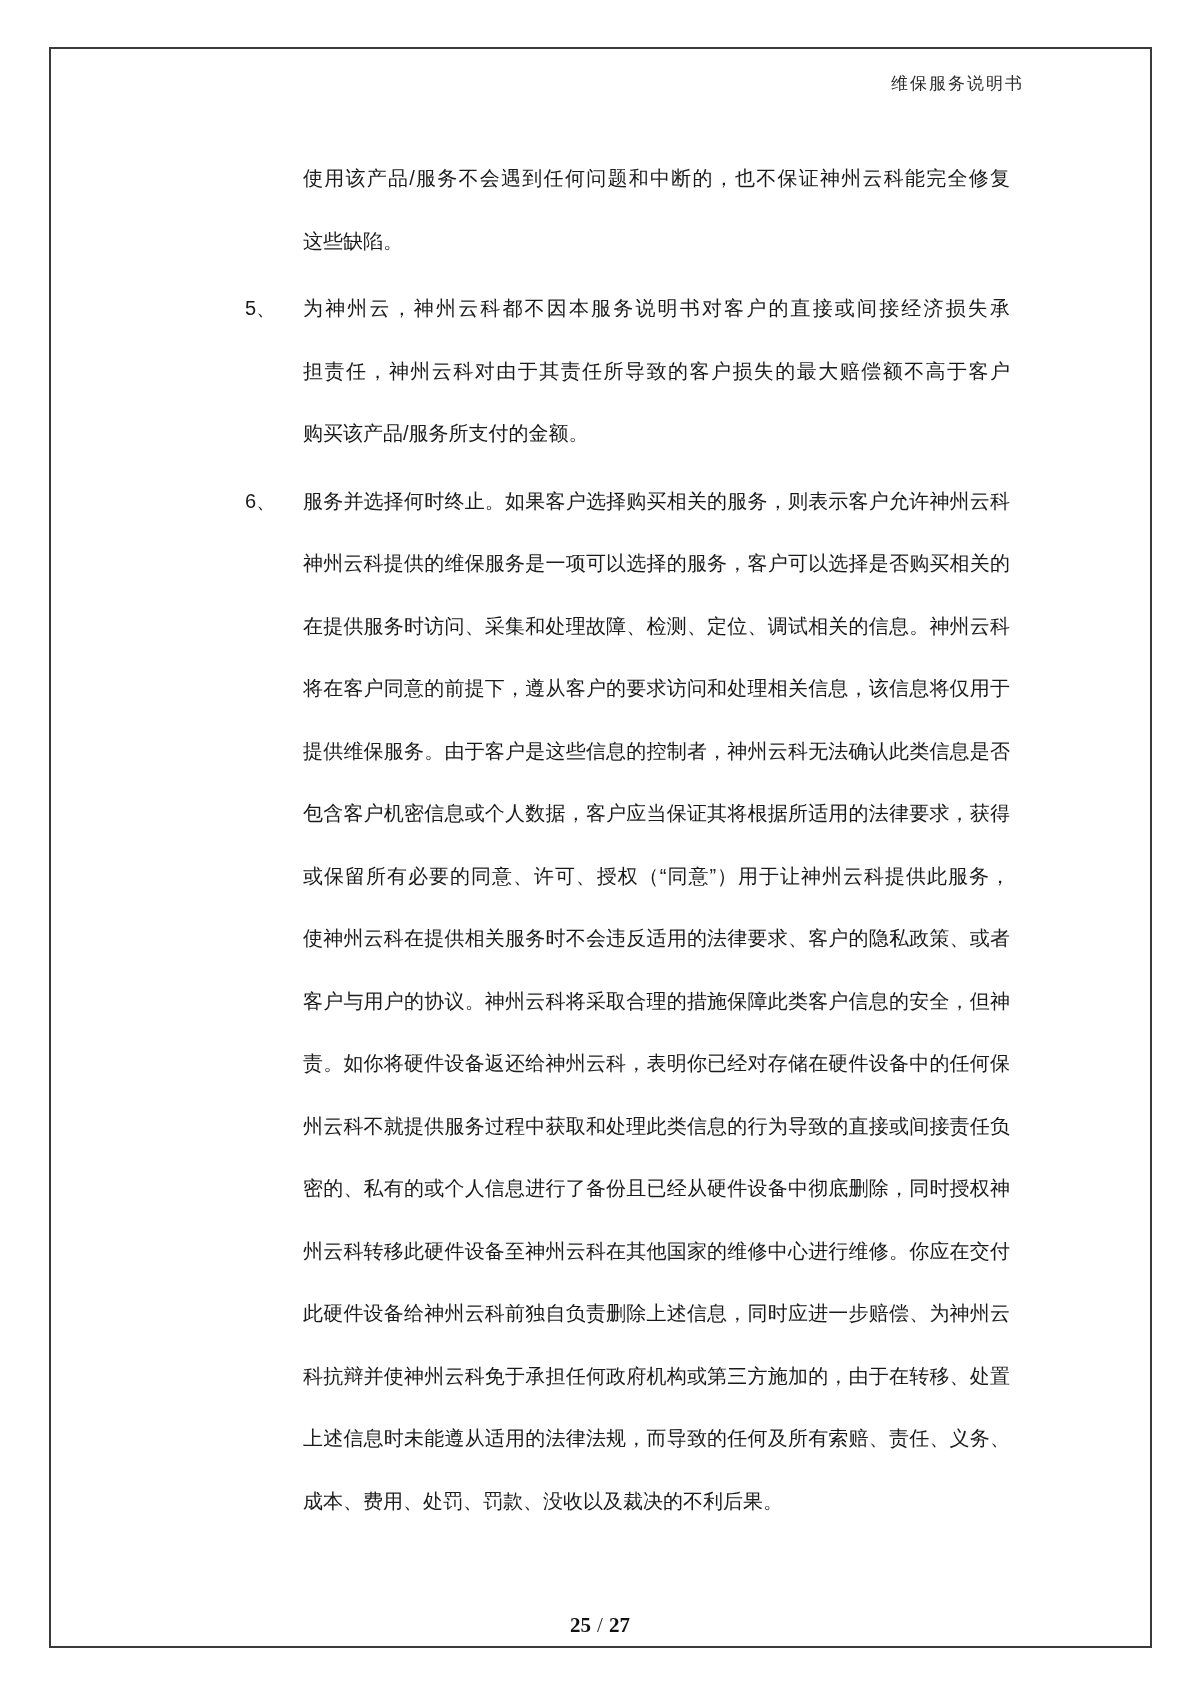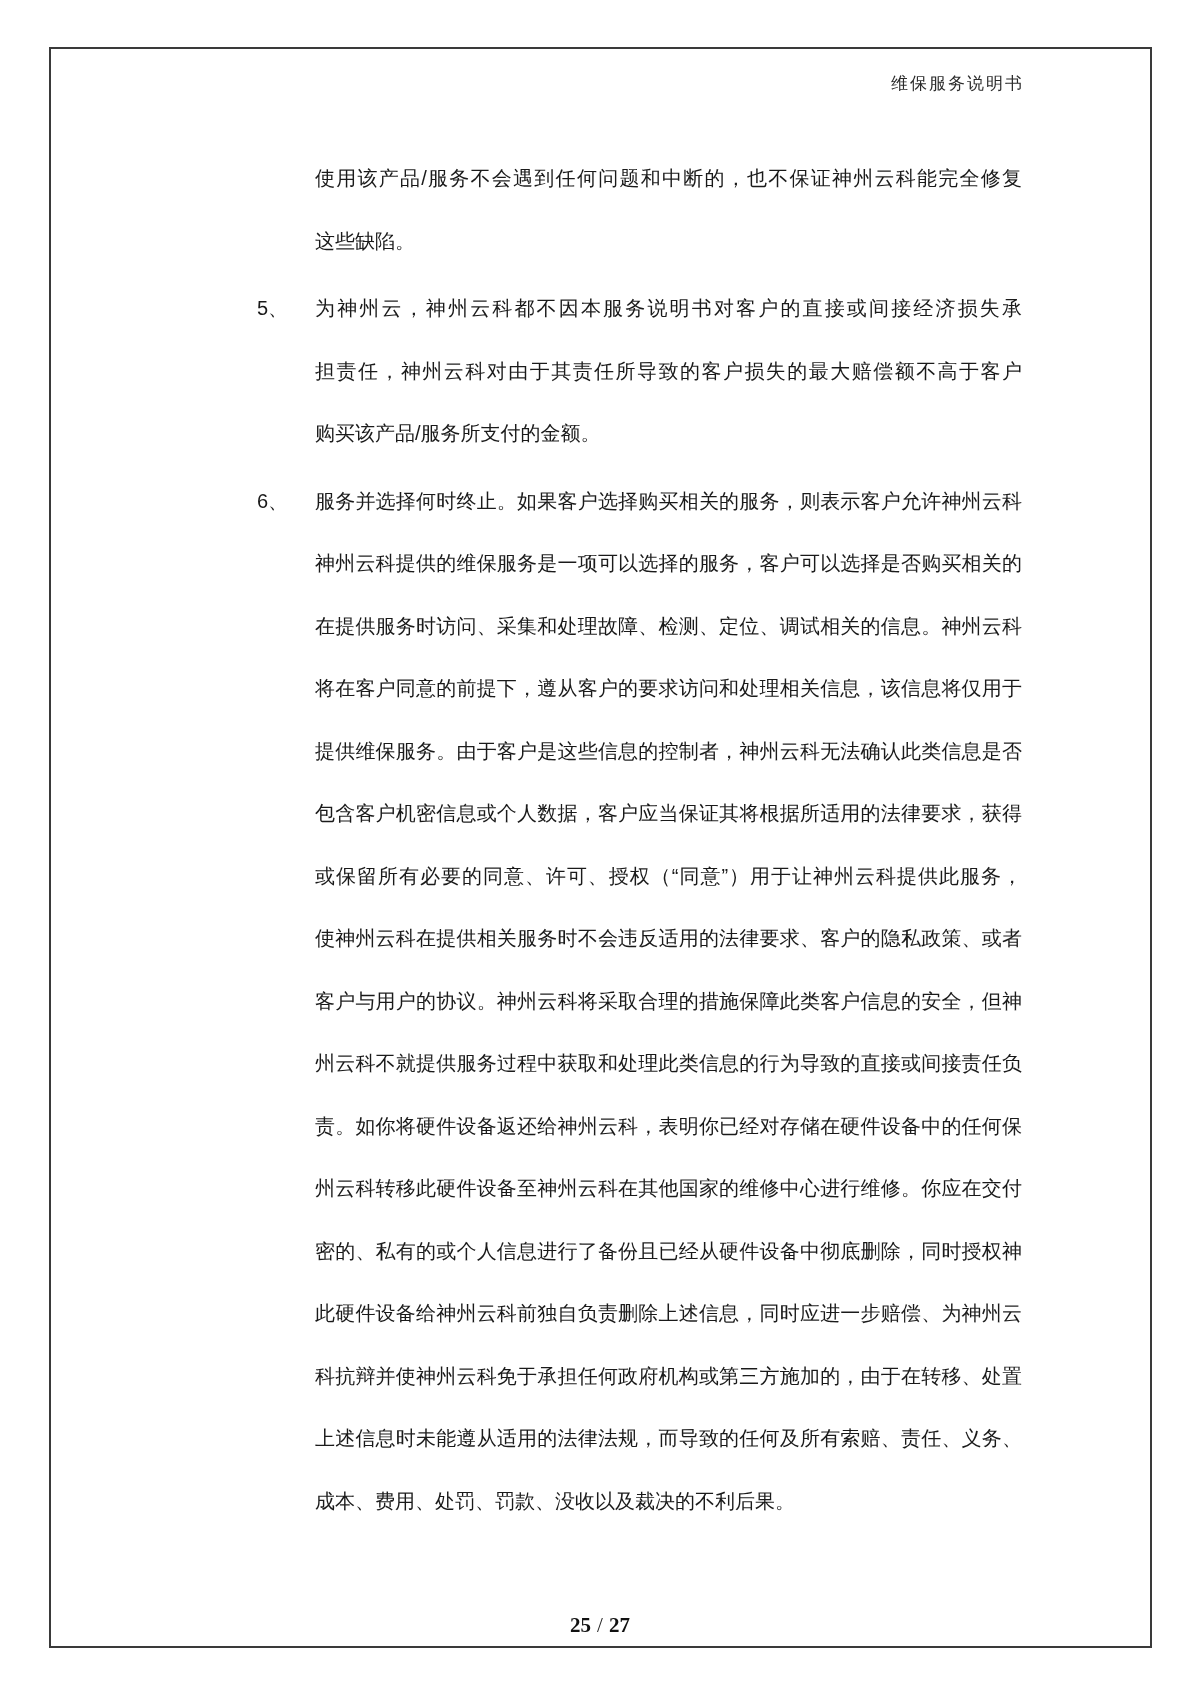--- a/index.html
+++ b/index.html
@@ -28,21 +28,21 @@
     position: absolute;
     top: 72px;
     right: 176px;
     font-size: 17px;
     letter-spacing: 2px;
     color: #2b2b2b;
     white-space: nowrap;
   }
   .document-body {
     position: absolute;
-    left: 257px;
+    left: 245px;
     top: 147px;
     width: 765px;
     font-size: 20px;
   }
   .para {
     display: flex;
     margin-bottom: 5px;
   }
   .para-number {
     flex: 0 0 58px;
@@ -113,24 +113,24 @@
       <div class="para-lines">
         <div class="line">服务并选择何时终止。如果客户选择购买相关的服务，则表示客户允许神州云科</div>
         <div class="line">神州云科提供的维保服务是一项可以选择的服务，客户可以选择是否购买相关的</div>
         <div class="line">在提供服务时访问、采集和处理故障、检测、定位、调试相关的信息。神州云科</div>
         <div class="line">将在客户同意的前提下，遵从客户的要求访问和处理相关信息，该信息将仅用于</div>
         <div class="line">提供维保服务。由于客户是这些信息的控制者，神州云科无法确认此类信息是否</div>
         <div class="line">包含客户机密信息或个人数据，客户应当保证其将根据所适用的法律要求，获得</div>
         <div class="line">或保留所有必要的同意、许可、授权（“同意”）用于让神州云科提供此服务，</div>
         <div class="line">使神州云科在提供相关服务时不会违反适用的法律要求、客户的隐私政策、或者</div>
         <div class="line">客户与用户的协议。神州云科将采取合理的措施保障此类客户信息的安全，但神</div>
+        <div class="line">责。如你将硬件设备返还给神州云科，表明你已经对存储在硬件设备中的任何保</div>
         <div class="line">州云科不就提供服务过程中获取和处理此类信息的行为导致的直接或间接责任负</div>
-        <div class="line">责。如你将硬件设备返还给神州云科，表明你已经对存储在硬件设备中的任何保</div>
+        <div class="line">密的、私有的或个人信息进行了备份且已经从硬件设备中彻底删除，同时授权神</div>
         <div class="line">州云科转移此硬件设备至神州云科在其他国家的维修中心进行维修。你应在交付</div>
-        <div class="line">密的、私有的或个人信息进行了备份且已经从硬件设备中彻底删除，同时授权神</div>
         <div class="line">此硬件设备给神州云科前独自负责删除上述信息，同时应进一步赔偿、为神州云</div>
         <div class="line">科抗辩并使神州云科免于承担任何政府机构或第三方施加的，由于在转移、处置</div>
         <div class="line">上述信息时未能遵从适用的法律法规，而导致的任何及所有索赔、责任、义务、</div>
         <div class="line last">成本、费用、处罚、罚款、没收以及裁决的不利后果。</div>
       </div>
     </div>
   </div>
 
 <div class="page-number">
   <span class="pn-num">25</span><span class="pn-sep">/</span><span class="pn-num">27</span>

